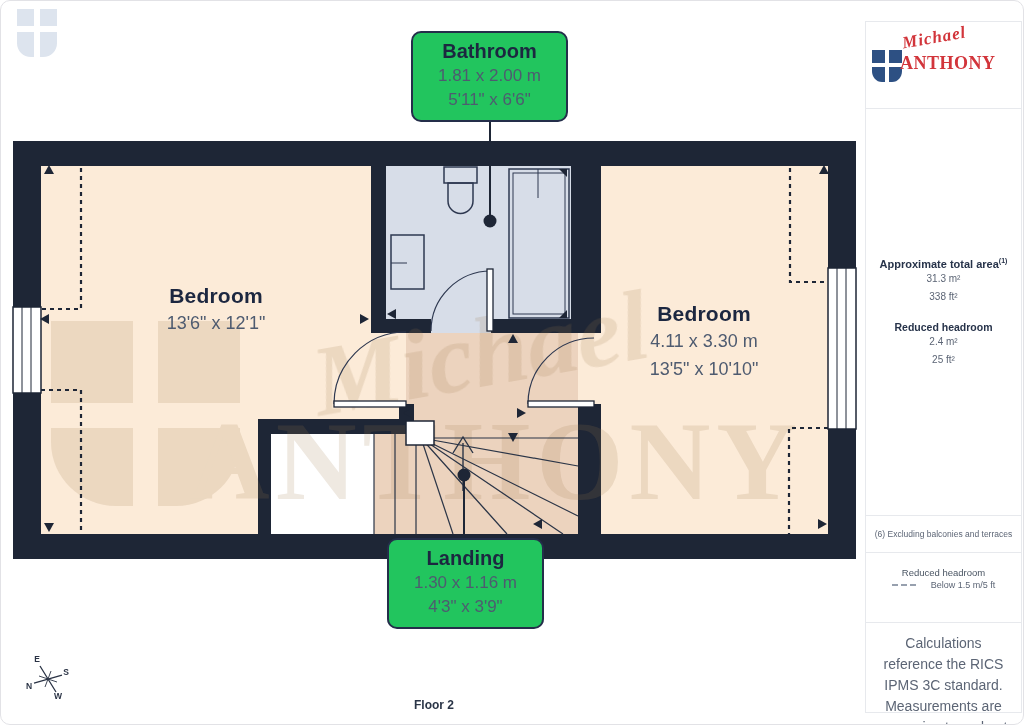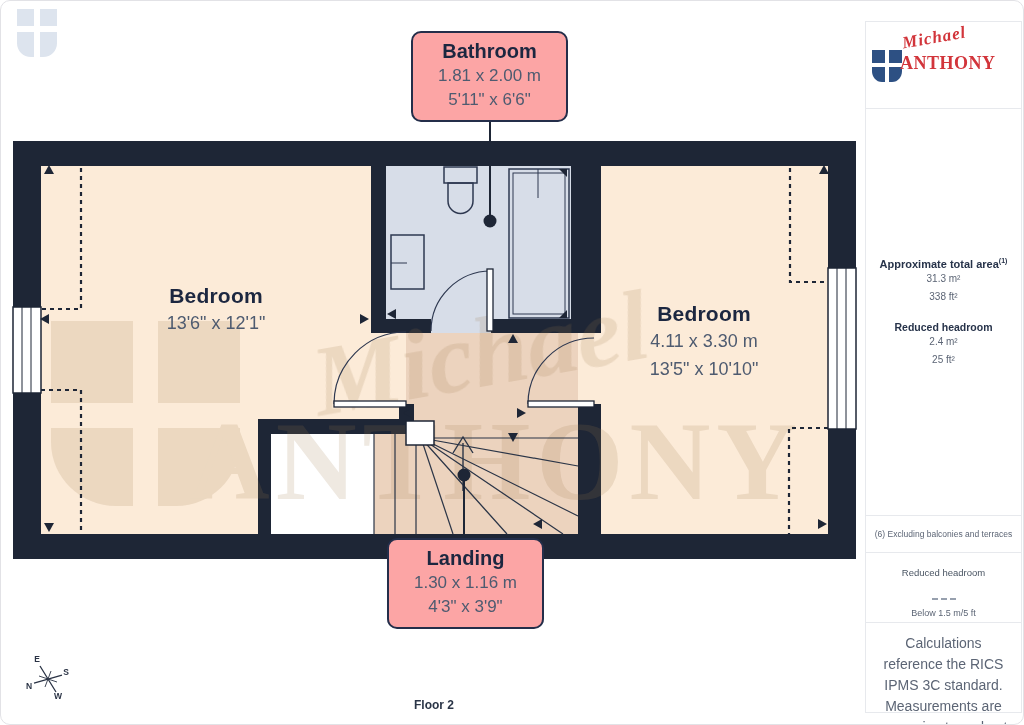--- a/index.html
+++ b/index.html
@@ -5,21 +5,21 @@
   html,body{margin:0;padding:0;background:#fff;}
   .canvas{position:relative;width:1024px;height:725px;background:#fff;border:1px solid #e2e2e6;
           border-radius:10px;box-sizing:border-box;overflow:hidden;
           font-family:"Liberation Sans",sans-serif;}
   svg.plan{position:absolute;left:0;top:0;width:1024px;height:725px;}
 
   
   .roomlabel{position:absolute;text-align:center;color:#1c2740;}
   .roomlabel .rname{font-size:21px;font-weight:800;letter-spacing:.2px;}
   .roomlabel .rdim{font-size:18px;color:#4e5b70;line-height:25px;margin-top:3px;}
-  .callout{position:absolute;text-align:center;background:#fca5a5;border:2px solid #242e4a;
+  .callout{position:absolute;text-align:center;background:#22c55e;border:2px solid #242e4a;
            border-radius:10px;padding:7px 10px 9px;color:#1c2740;}
   .callout .rname{font-size:20px;font-weight:800;}
   .callout .rdim{font-size:17px;color:#4e5b70;line-height:22px;margin-top:2px;}
 
   .floor-label{position:absolute;left:383px;top:697px;width:100px;text-align:center;
                font-size:12px;font-weight:bold;color:#2a3547;}
 
   
   .sb-box{position:absolute;left:864px;width:157px;background:#fff;border:1px solid #e7e9ed;
           box-sizing:border-box;}
@@ -35,21 +35,21 @@
   .sb-h{font-size:11px;font-weight:bold;color:#27334a;}
   .sb-h sup{font-size:7px;}
   .sb-h2{font-size:10.5px;font-weight:bold;color:#27334a;margin-top:14px;}
   .sb-v{font-size:10px;color:#5c6575;line-height:1.85;}
 
   .foot-box{top:514px;height:38px;display:flex;align-items:center;justify-content:center;}
   .foot-box div{font-size:8.5px;color:#5c6575;}
 
   .legend-box{top:551px;height:71px;text-align:center;padding-top:14px;}
   .legend-title{font-size:9.5px;color:#4a5563;}
-  .legend-row{margin-top:20px;display:flex;align-items:center;justify-content:center;gap:8px;flex-direction:column;}
+  .legend-row{margin-top:2px;display:flex;align-items:center;justify-content:center;gap:15px;}
   .legend-dash{display:inline-block;width:24px;border-top:2px dashed #97a0ae;height:0;}
   .legend-label{font-size:9px;color:#5c6575;}
 
   .calc-box{top:621px;height:91px;text-align:center;padding:10px 11px 0;}
   .calc-box .disc{font-size:14px;line-height:1.5;color:#5c6575;}
   .vendor{margin-top:9px;font-size:10.5px;color:#4a5462;letter-spacing:.5px;}
   .vendor b{color:#2b3547;}
 </style>
 </head>
 <body>

